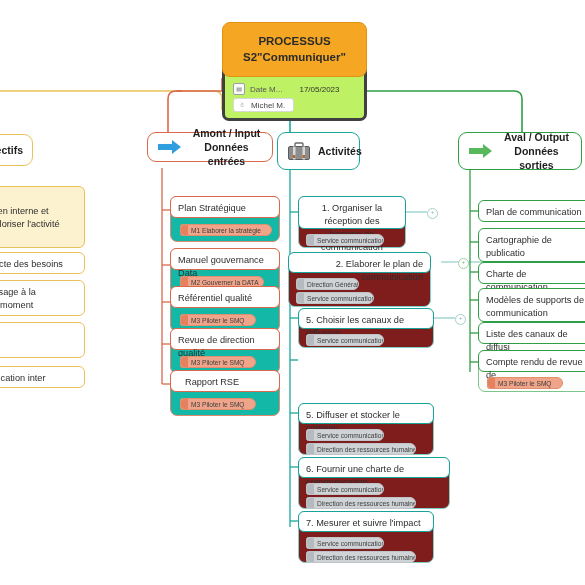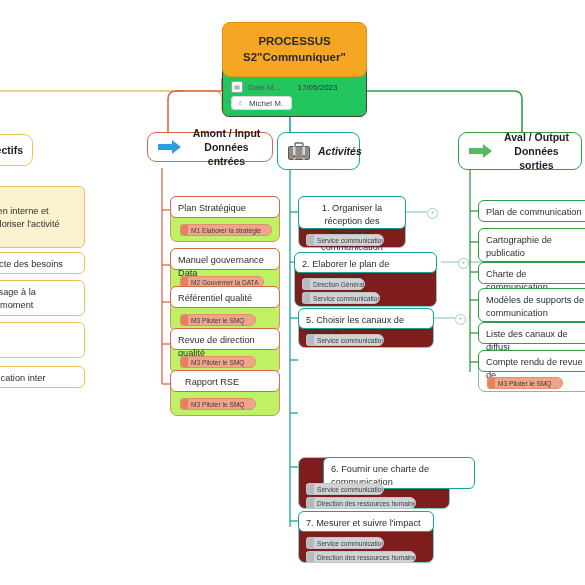--- a/index.html
+++ b/index.html
@@ -25,22 +25,22 @@
     padding:10px 8px 11px 8px;
     text-align:center;
     color:#2b2b2b;
     font-weight:bold;
     font-size:11.5px;
     line-height:16px;
     position:relative;z-index:5;
   }
   #center-meta{
     margin-top:-8px;
-    background:#22c55e;
-    border:1px solid #404040;
+    background:#bef264;
+    border:3px solid #404040;
     border-radius:0 0 7px 7px;
     padding:10px 8px 5px 8px;
     font-size:8px;
     color:#444;
     position:relative;z-index:4;
   }
   .meta-row{display:flex;align-items:center;gap:5px;margin:1px 0;}
   .meta-ic{
     width:10px;height:10px;border:1px solid #9aa0a6;border-radius:2px;
     display:inline-flex;align-items:center;justify-content:center;
@@ -118,22 +118,22 @@
     color:#7fb8ae;font-size:6px;line-height:7px;text-align:center;
   }
   .plus.g{border-color:#a8cfa8;color:#7cb97c;}
 
   
   .y-card{background:#fdf2cf;border:1px solid #e8c25a;}
   .y-card2{background:#fff;border:1px solid #e8c25a;}
   .y-head{border:1px solid #e8c25a;}
   .o-head{border:1px solid #d9694a;}
   .o-card{border:1px solid #d9694a;}
-  .o-group{border:1px solid #e08a70;background:#bef264;}
-  .t-head{border:1px solid #1aa79a;font-style:italic;}
+  .o-group{border:1px solid #e08a70;background:#14b8a6;}
+  .t-head{border:1px solid #1aa79a;}
   .t-card{border:1px solid #17a398;}
   .t-group{border:1px solid #7fcfc6;background:#7f1d1d;}
   .g-head{border:1px solid #2f9e45;}
   .g-card{border:1px solid #2f9e45;}
   .g-group{border:1px solid #7fc48c;background:#fbfefb;}
 </style>
 </head>
 <body>
 
 <div class="canvas">
@@ -315,21 +315,21 @@
       <div>besoins de communication</div>
     </div>
     <div class="tag grey" style="left:7px;top:37px;width:78px;">
       <span>Service communication</span>
     </div>
   </div>
   <div class="plus" style="left:427px;top:208px;">
     <span>+</span>
   </div>
 
-  <div class="group t-group" style="left:294px;top:252px;width:143px;height:55px;">
+  <div class="group t-group" style="left:288px;top:252px;width:143px;height:55px;text-align:right;">
     <div class="leaf t-card" style="left:-1px;top:-1px;width:143px;height:21px;">
       <div>2. Elaborer le plan de communication</div>
     </div>
     <div class="tag grey" style="left:7px;top:25px;width:63px;">
       <span>Direction Générale</span>
     </div>
     <div class="tag grey" style="left:7px;top:39px;width:78px;">
       <span>Service communication</span>
     </div>
   </div>
@@ -343,23 +343,34 @@
     </div>
     <div class="tag grey" style="left:7px;top:25px;width:78px;">
       <span>Service communication</span>
     </div>
   </div>
   <div class="plus" style="left:455px;top:314px;">
     <span>+</span>
   </div>
 
 
+  <div class="group t-group" style="left:298px;top:403px;width:136px;height:52px;">
+    <div class="leaf t-card" style="left:-1px;top:-1px;width:136px;height:21px;">
+      <div>5. Diffuser et stocker le contenu</div>
+    </div>
+    <div class="tag grey" style="left:7px;top:25px;width:78px;">
+      <span>Service communication</span>
+    </div>
+    <div class="tag grey" style="left:7px;top:39px;width:110px;">
+      <span>Direction des ressources humaines</span>
+    </div>
+  </div>
 
   <div class="group t-group" style="left:298px;top:457px;width:152px;height:52px;">
-    <div class="leaf t-card" style="left:-1px;top:-1px;width:152px;height:32px;margin-left:25px;">
+    <div class="leaf t-card" style="left:-1px;top:-1px;width:152px;height:21px;">
       <div>6. Fournir une charte de communication</div>
     </div>
     <div class="tag grey" style="left:7px;top:25px;width:78px;">
       <span>Service communication</span>
     </div>
     <div class="tag grey" style="left:7px;top:39px;width:110px;">
       <span>Direction des ressources humaines</span>
     </div>
   </div>
 

